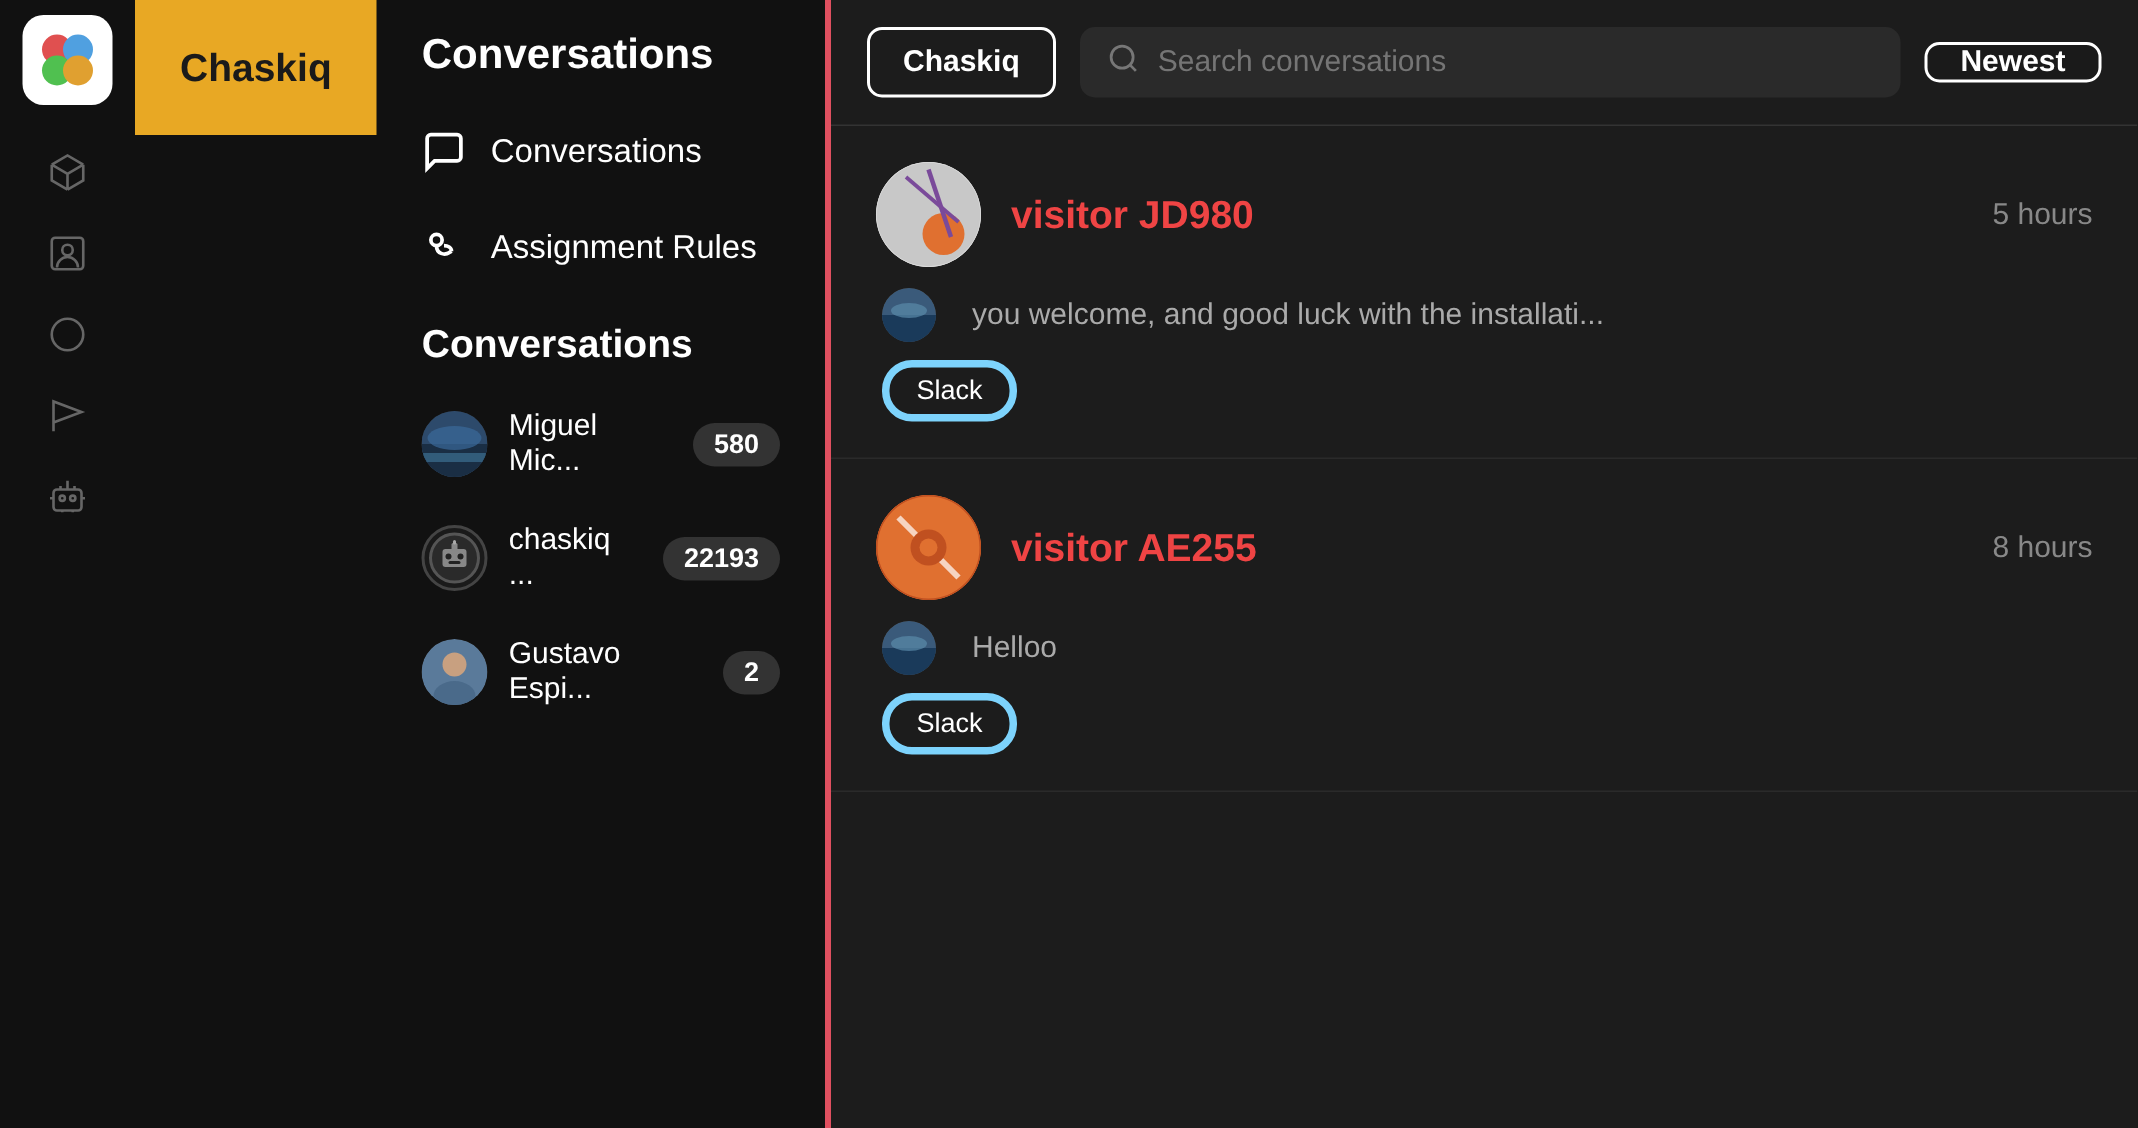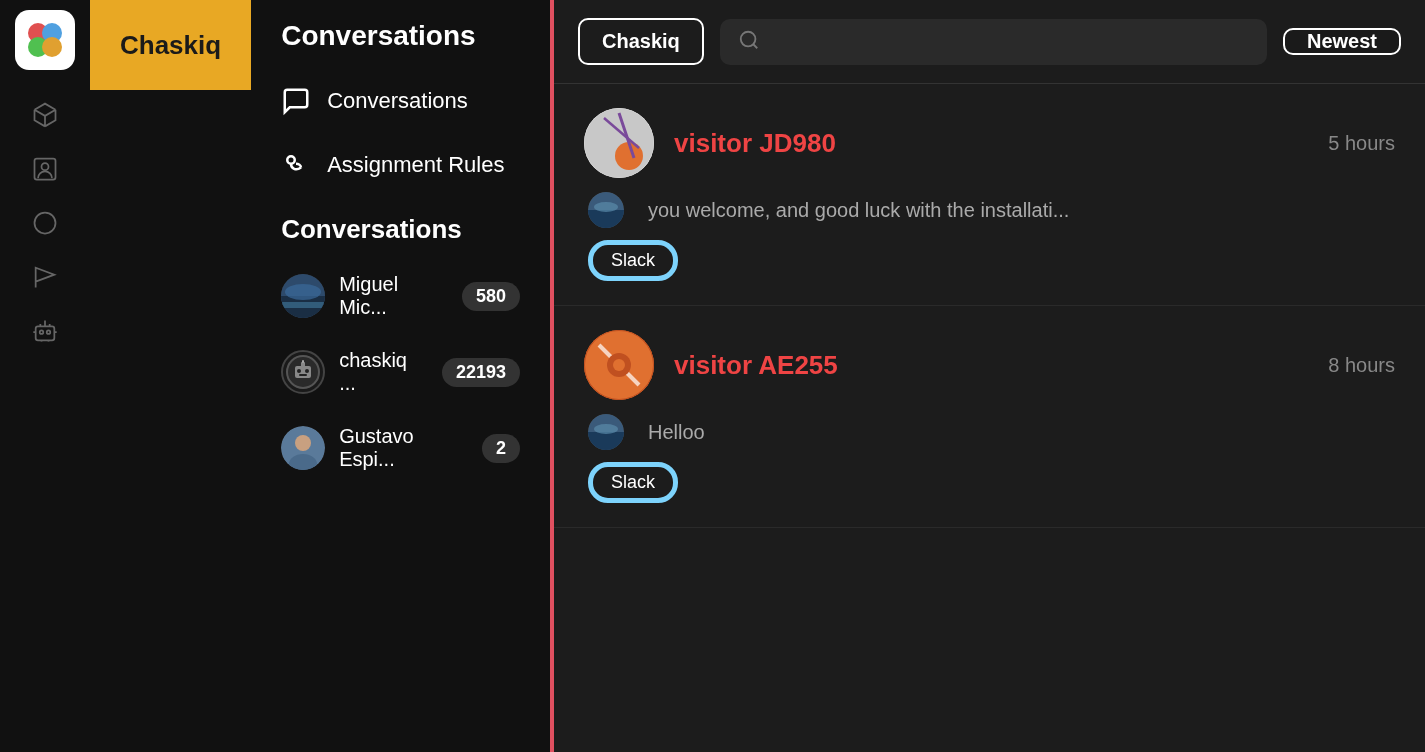--- a/index.html
+++ b/index.html
@@ -441,20 +441,21 @@
   <div class="main-header">
     <button class="filter-btn">Chaskiq</button>
 
     <div class="search-box">
       <span class="search-icon">
         <svg width="22" height="22" viewBox="0 0 24 24" fill="none" stroke="#777" stroke-width="2">
           <circle cx="11" cy="11" r="8"></circle>
           <path d="m21 21-4.35-4.35"></path>
         </svg>
       </span>
+      <input type="text" placeholder="Search conversations" style="">
     </div>
 
     <button class="sort-btn">Newest</button>
   </div>
 
   <div class="conv-card">
     <div class="conv-card-header">
       <div class="visitor-avatar avatar-jd980">
         <svg width="70" height="70" viewBox="0 0 70 70" xmlns="http://www.w3.org/2000/svg">
           <circle cx="35" cy="35" r="35" fill="#c8c8c8"></circle>

